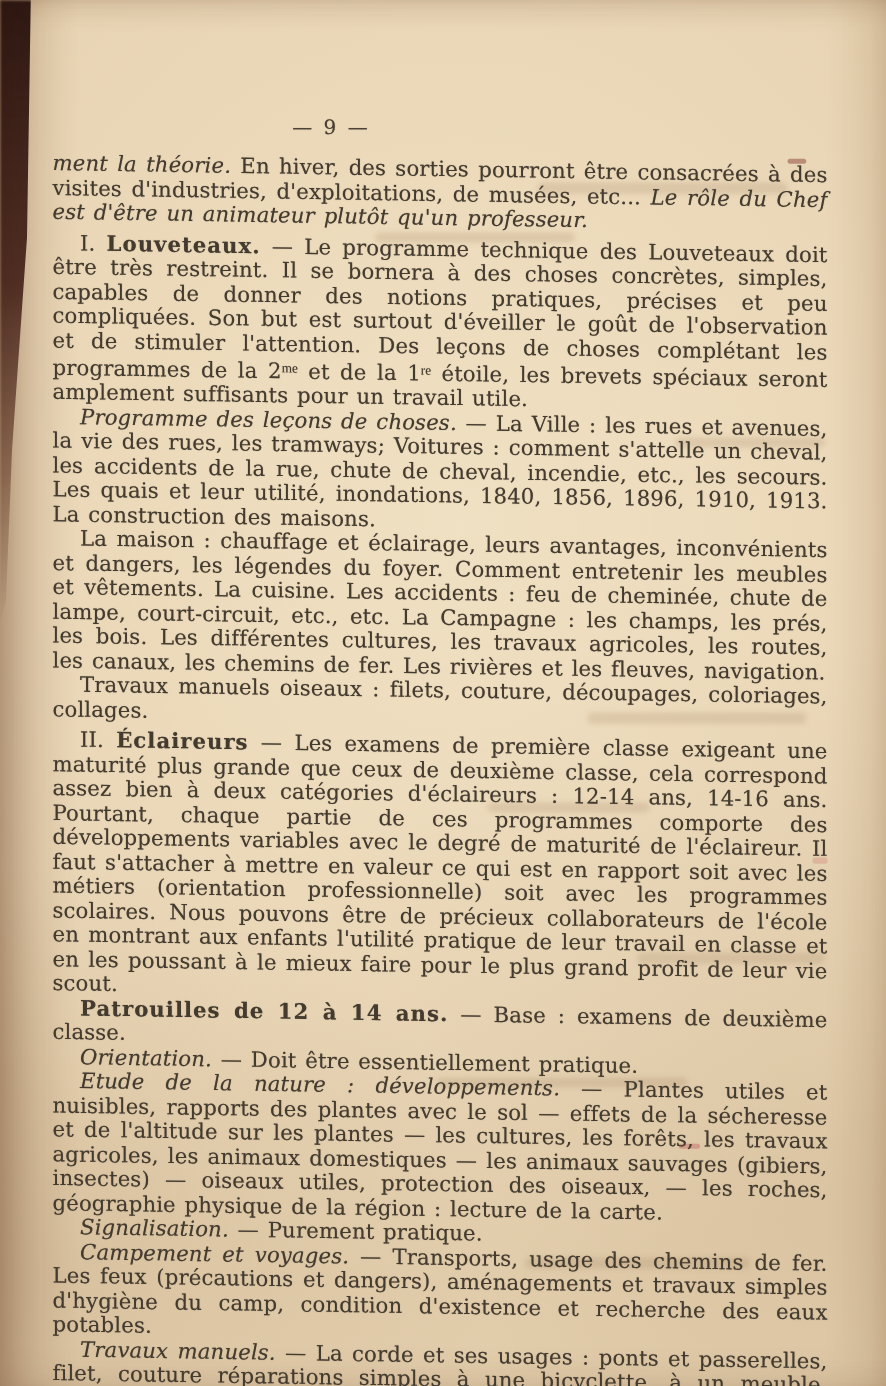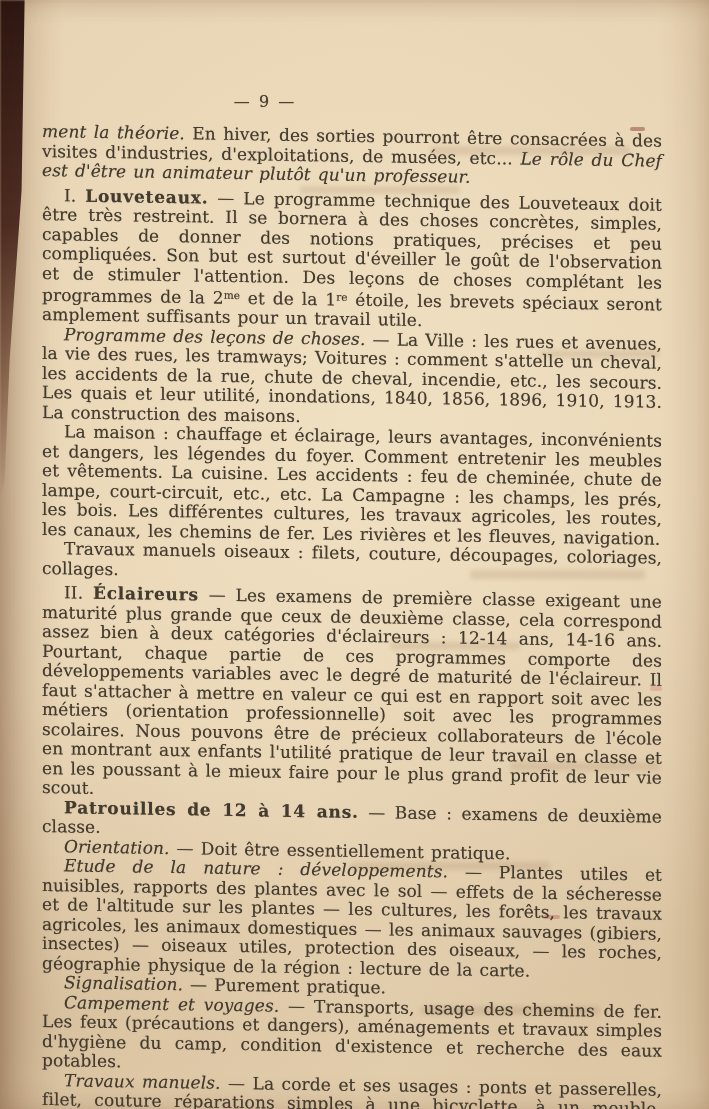--- a/index.html
+++ b/index.html
@@ -28,21 +28,21 @@
   .text-column{position:absolute;left:42px;top:122px;width:620px;
     transform:skewY(0.9deg);transform-origin:0 0;
     font-size:17px;line-height:19.5px;color:#443b2f;
     text-align:justify;word-spacing:1.5px;letter-spacing:.1px;
     text-shadow:0 0 .7px rgba(68,59,47,.55);}
   .para{margin:0;}
   .para.indent{text-indent:22px;}
   .para.sp{margin-top:5px;}
   .it{font-style:italic;}
   .bd{font-weight:bold;letter-spacing:.8px;}
-  .sup{font-size:.62em;vertical-align:.45em;letter-spacing:0;}
+  .sup{font-size:.62em;vertical-align:.45em;letter-spacing:0;font-family:Liberation Serif, serif;}
   
   .bleed{position:absolute;background:rgba(125,95,60,.15);filter:blur(2.2px);border-radius:4px;}
   .b1{left:430px;top:146px;width:200px;height:9px;}
   .b2{left:300px;top:186px;width:160px;height:8px;}
   .b3{left:470px;top:570px;width:175px;height:9px;}
   .b4{left:390px;top:642px;width:130px;height:8px;}
   .b5{left:510px;top:762px;width:150px;height:9px;}
   .b6{left:350px;top:862px;width:200px;height:8px;}
   .b7{left:420px;top:1006px;width:180px;height:9px;}
   .b8{left:540px;top:350px;width:120px;height:8px;}

